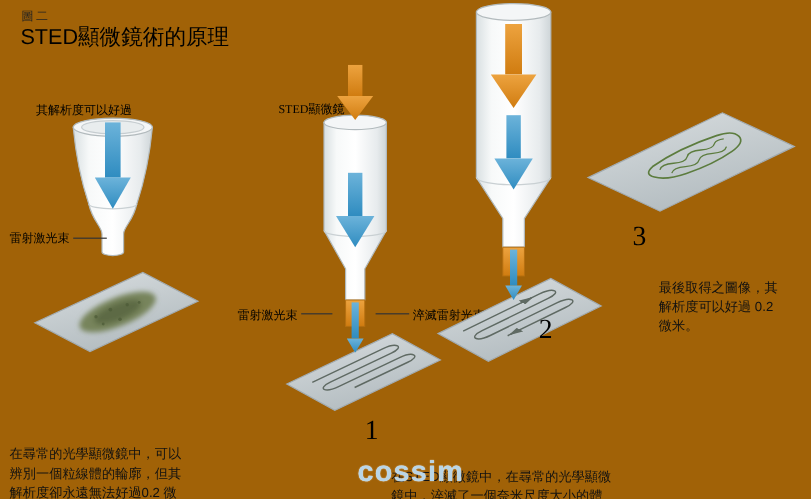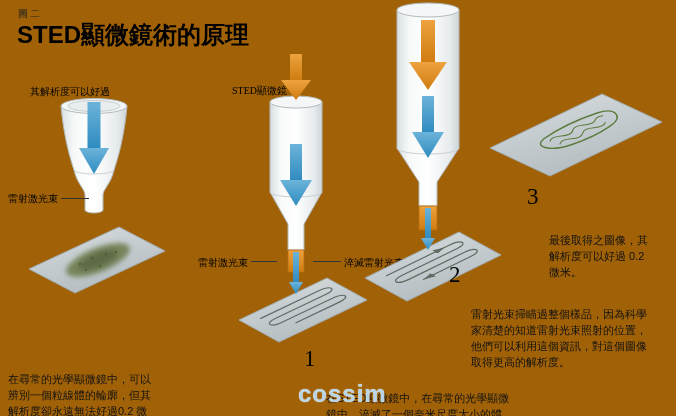--- a/index.html
+++ b/index.html
@@ -1,20 +1,20 @@
 <!DOCTYPE html>
 <html><head>
 <meta charset="utf-8">
 <style>
   html,body{margin:0;padding:0;background:#fff;}
   .canvas{position:relative;width:676px;height:416px;background:#a16207;overflow:hidden;
           font-family:"Liberation Sans", sans-serif;color:#000;}
   .abs{position:absolute;}
   .fig-label{font-size:10px;letter-spacing:2px;color:#222;}
-  .title{font-size:24px;font-weight:700;color:#000;}
+  .title{font-size:18px;font-weight:400;color:#000;}
   .lbl{font-size:10px;color:#000;white-space:nowrap;}
   .body-text{font-size:11px;line-height:1.45;color:#111;margin-top:44px;}
   .step-num{font-family:"Liberation Serif", serif;font-size:23px;color:#000;}
   .leader{height:1px;background:#333;}
   .watermark{font-size:24px;font-weight:bold;letter-spacing:1px;color:#b9d5e6;
              text-shadow:0 0 1px #ffffff;}
   svg{display:block;}
 </style>
 </head>
 <body>
@@ -156,20 +156,19 @@
       <path d="M22,30 Q50,20 78,30 Q90,34 87,50 Q84,66 70,71 Q50,78 30,71 Q15,66 13,50 Q11,36 22,30 Z" stroke-width="1.4" vector-effect="non-scaling-stroke"></path>
       <path d="M22,42 Q28,33 34,42 Q40,51 46,42 Q52,33 58,42 Q64,51 70,42 Q74,37 78,42" stroke-width="1.1" vector-effect="non-scaling-stroke"></path>
       <path d="M24,58 Q30,49 36,58 Q42,67 48,58 Q54,49 60,58 Q66,67 72,58" stroke-width="1.1" vector-effect="non-scaling-stroke"></path>
     </g>
   </svg>
 
   <div class="abs step-num" style="left:527px;top:184px;">3</div>
   <div class="abs body-text" style="left:549px;top:189px;width:104px;">最後取得之圖像，其解析度可以好過 0.2 微米。</div>
 
   <div class="abs step-num" style="left:449px;top:262px;">2</div>
-  <div class="abs body-text" style="left:471px;top:263px;width:186px;">雷射光束掃瞄過整個樣品，因為科學家清楚的知道雷射光束照射的位置，他們可以利用這個資訊，對這個圖像取得更高的解析度。</div>
 
   <div class="abs step-num" style="left:304px;top:346px;">1</div>
   <div class="abs body-text" style="left:326px;top:347px;width:184px;">在STED顯微鏡中，在尋常的光學顯微鏡中，淬滅了一個奈米尺度大小的體積之外的所有螢光。</div>
 
   <div class="abs watermark" style="left:298px;top:380px;">cossim</div>
 
 </div>
 
 </body></html>

